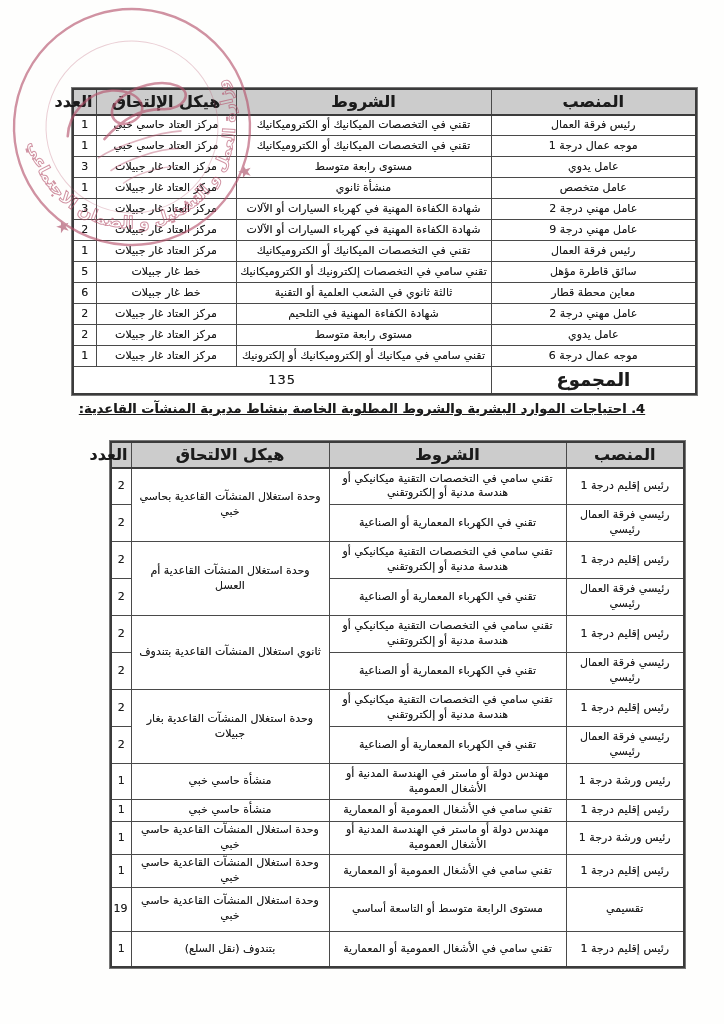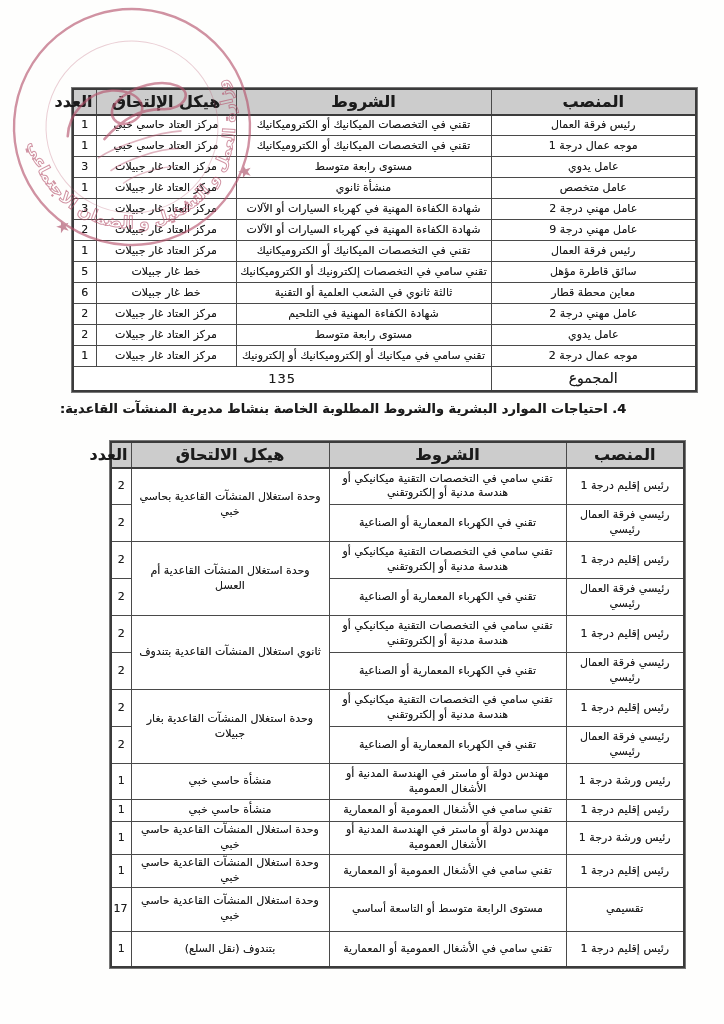--- a/index.html
+++ b/index.html
@@ -34,32 +34,33 @@
     background-color:#cccccc;
     background-image:radial-gradient(rgba(120,120,120,.55) 14%, transparent 16%);
     background-size:4px 4px;
     border-bottom:2px solid #3b3b3b;
   }
   .doc-table { border:2px solid #3b3b3b; }
   #table1 { left:72px; top:88px; width:623px; }
   #table1 tr.data { height:21px; }
   #table1 tr.head { height:23px; }
   #table1 tr.total { height:24px; }
-  #table1 .total-label { font-weight:normal; font-size:14px;margin-left:41px; }
+  #table1 .total-label { font-weight:bold; font-size:18px;margin-left:41px; }
   #table1 .total-value { font-size:13px; letter-spacing:1px; }
   #table2 { left:110px; top:441px; width:573px; }
   #table2 tr.head { height:22px; }
   .num { font-size:12px; font-family:"DejaVu Sans", sans-serif; }
   .heading {
     position:absolute;
     top:401px; right:60px; left:60px;
     direction:rtl;
-    text-align:left;
+    text-align:center;
     font-size:13px;
     font-weight:bold;
+    text-decoration:underline;
     text-shadow:0 0 0.5px rgba(30,30,30,.6);
   }
   .stamp {
     position:absolute;
     left:6px; top:-2px;
     width:252px; height:258px;
     transform:rotate(-18deg);
     opacity:.62;
     pointer-events:none;
     z-index:5;
@@ -144,21 +145,21 @@
     <td>مركز العتاد غار جبيلات</td>
     <td class="num">2</td>
   </tr>
   <tr class="data">
     <td>عامل يدوي</td>
     <td>مستوى رابعة متوسط</td>
     <td>مركز العتاد غار جبيلات</td>
     <td class="num">2</td>
   </tr>
   <tr class="data">
-    <td>موجه عمال درجة 2</td>
+    <td>موجه عمال درجة 6</td>
     <td>تقني سامي في ميكانيك أو إلكتروميكانيك أو إلكترونيك</td>
     <td>مركز العتاد غار جبيلات</td>
     <td class="num">1</td>
   </tr>
   <tr class="total">
     <td class="total-label">المجموع</td>
     <td class="total-value" colspan="3">135</td>
   </tr>
 </tbody>
   </table>
@@ -244,21 +245,21 @@
   <tr style="height:22px">
     <td>رئيس إقليم درجة 1</td>
     <td>تقني سامي في الأشغال العمومية أو المعمارية</td>
     <td>وحدة استغلال المنشآت القاعدية حاسي خبي</td>
     <td class="num">1</td>
   </tr>
   <tr style="height:44px">
     <td>تقسيمي</td>
     <td>مستوى الرابعة متوسط أو التاسعة أساسي</td>
     <td>وحدة استغلال المنشآت القاعدية حاسي خبي</td>
-    <td class="num">17</td>
+    <td class="num">19</td>
   </tr>
   <tr style="height:36px">
     <td>رئيس إقليم درجة 1</td>
     <td>تقني سامي في الأشغال العمومية أو المعمارية</td>
     <td>بتندوف (نقل السلع)</td>
     <td class="num">1</td>
   </tr>
 </tbody>
   </table>
 

